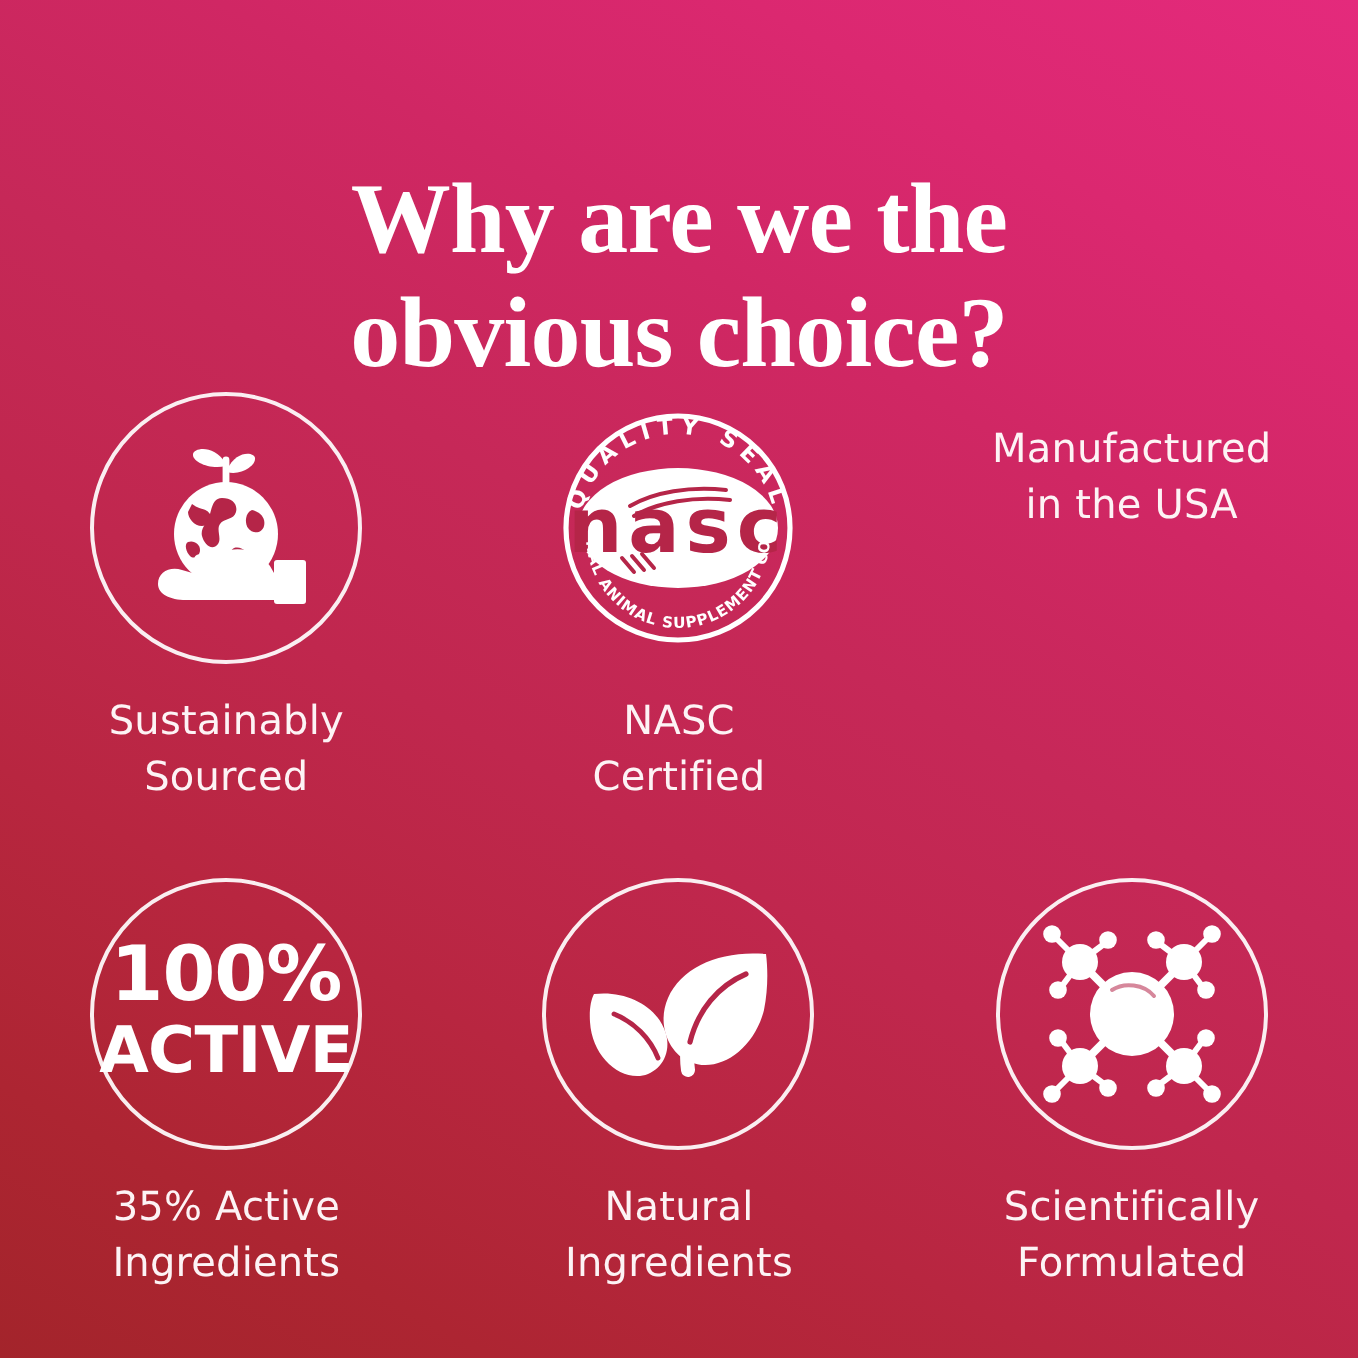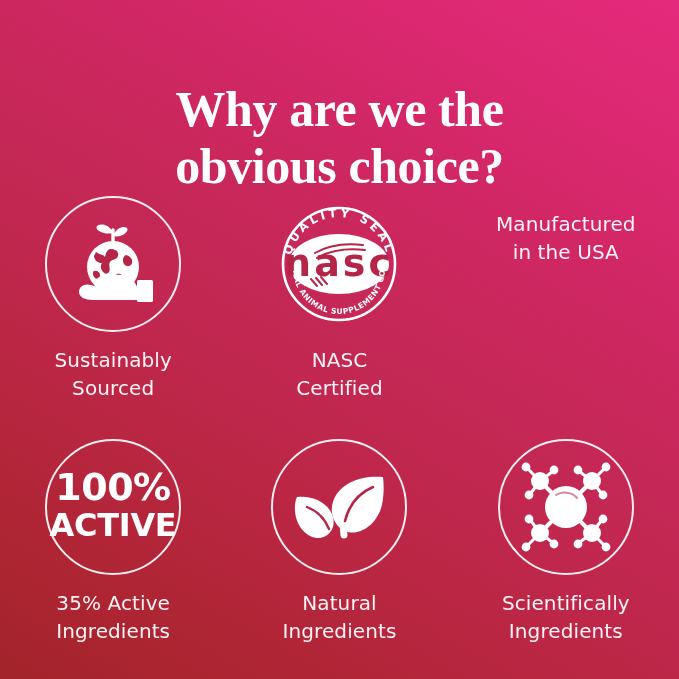--- a/index.html
+++ b/index.html
@@ -248,17 +248,17 @@
             <circle cx="92" cy="92" r="4.4"></circle>
               <circle cx="64" cy="89" r="4.4"></circle>
               <circle cx="89" cy="64" r="4.4"></circle>
           </g>
 
           <circle cx="52" cy="52" r="21" fill="#fff"></circle>
           <path d="M42 40 C48 36, 58 37, 63 43" stroke="#b52548" stroke-width="2" fill="none" stroke-linecap="round" opacity="0.55"></path>
         </svg>
       </div>
       <div class="caption">Scientifically
-Ingredients</div>
+Formulated</div>
     </div>
 
   </div>
 </div>
 
 </body></html>

